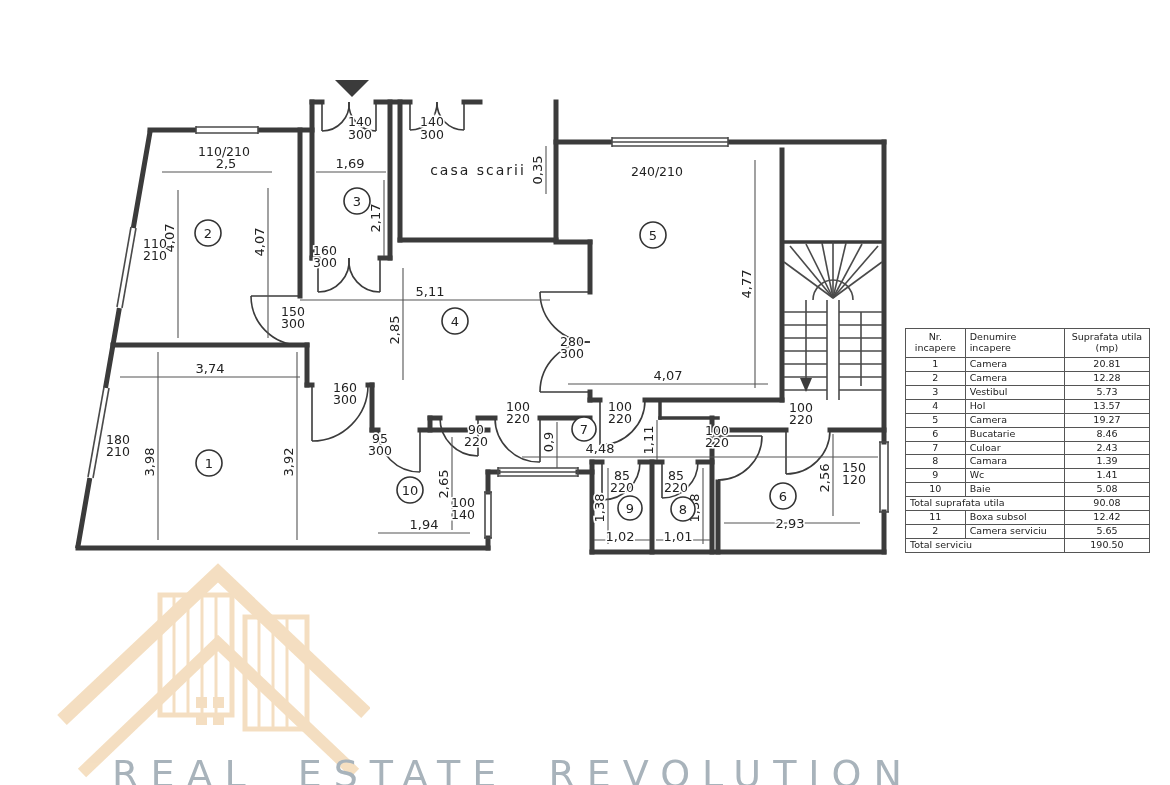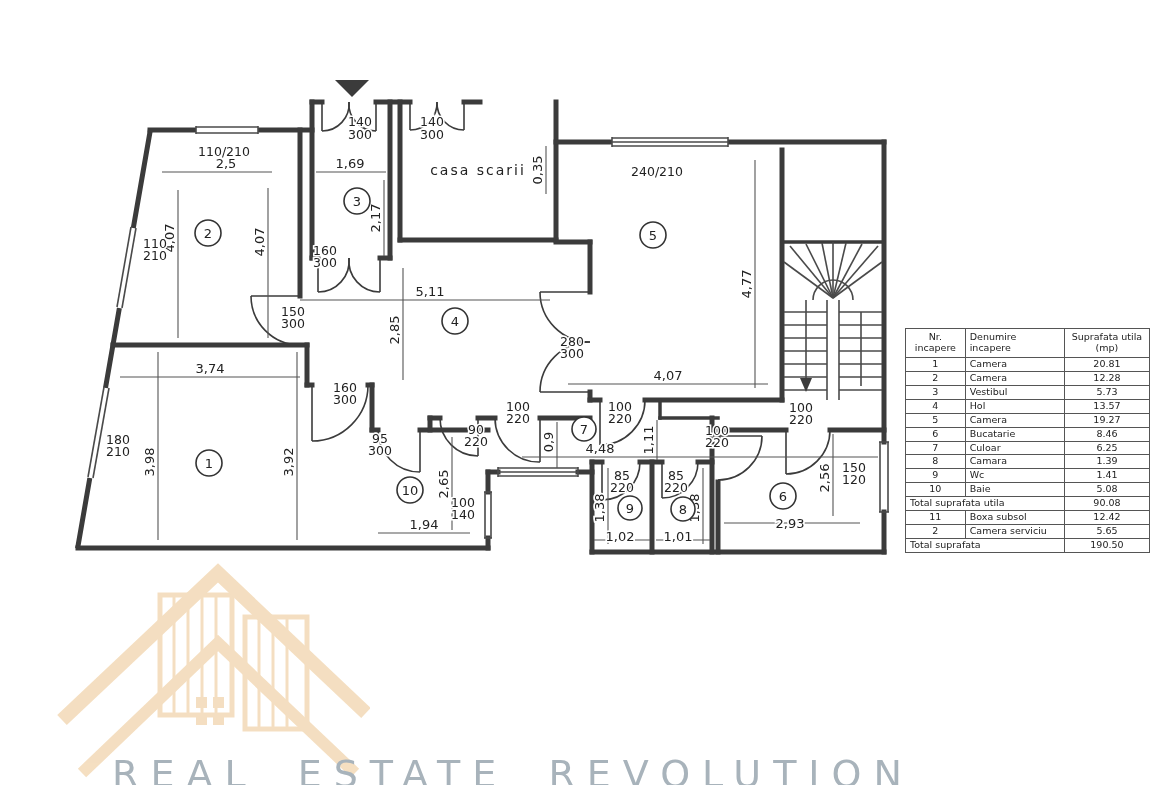--- a/index.html
+++ b/index.html
@@ -382,21 +382,21 @@
           <td class="c3">19.27</td>
         </tr>
     <tr>
           <td class="c1">6</td>
           <td class="c2">Bucatarie</td>
           <td class="c3">8.46</td>
         </tr>
     <tr>
           <td class="c1">7</td>
           <td class="c2">Culoar</td>
-          <td class="c3">6.25</td>
+          <td class="c3">2.43</td>
         </tr>
     <tr>
           <td class="c1">8</td>
           <td class="c2">Camara</td>
           <td class="c3">1.39</td>
         </tr>
     <tr>
           <td class="c1">9</td>
           <td class="c2">Wc</td>
           <td class="c3">1.41</td>
@@ -414,19 +414,19 @@
           <td class="c1">11</td>
           <td class="c2">Boxa subsol</td>
           <td class="c3">12.42</td>
         </tr>
     <tr>
           <td class="c1">2</td>
           <td class="c2">Camera serviciu</td>
           <td class="c3">5.65</td>
         </tr>
     <tr>
-      <td colspan="2">Total suprafata</td>
+      <td colspan="2">Total serviciu</td>
       <td class="c3">190.50</td>
     </tr>
   </tbody>
     </table>
 
 </div>
 
 </body></html>

